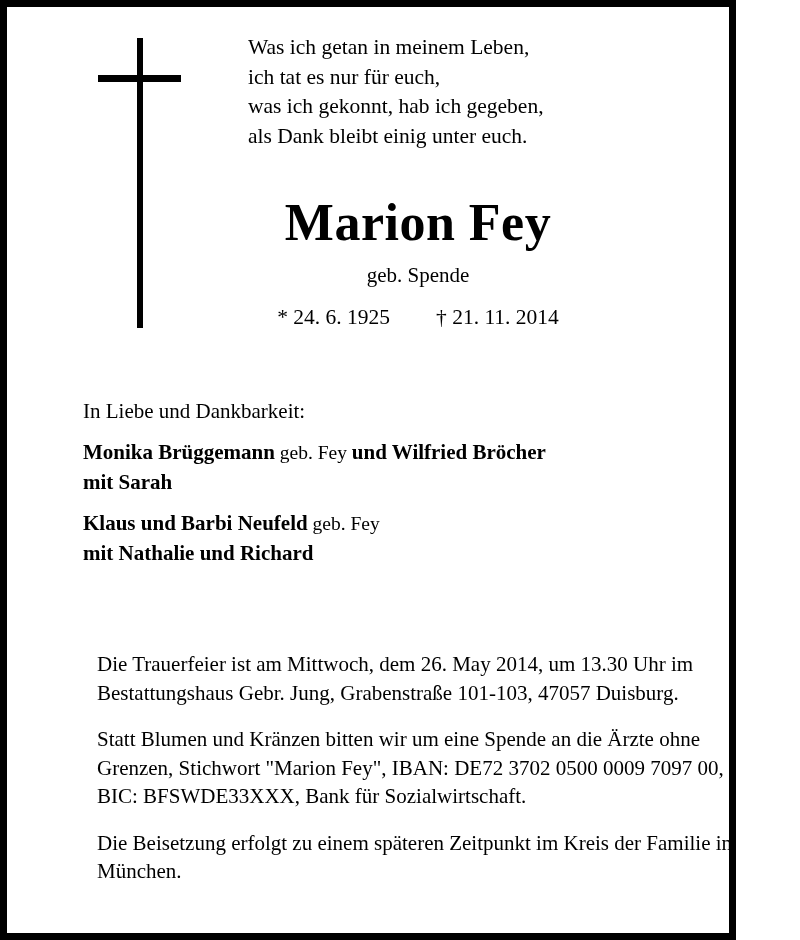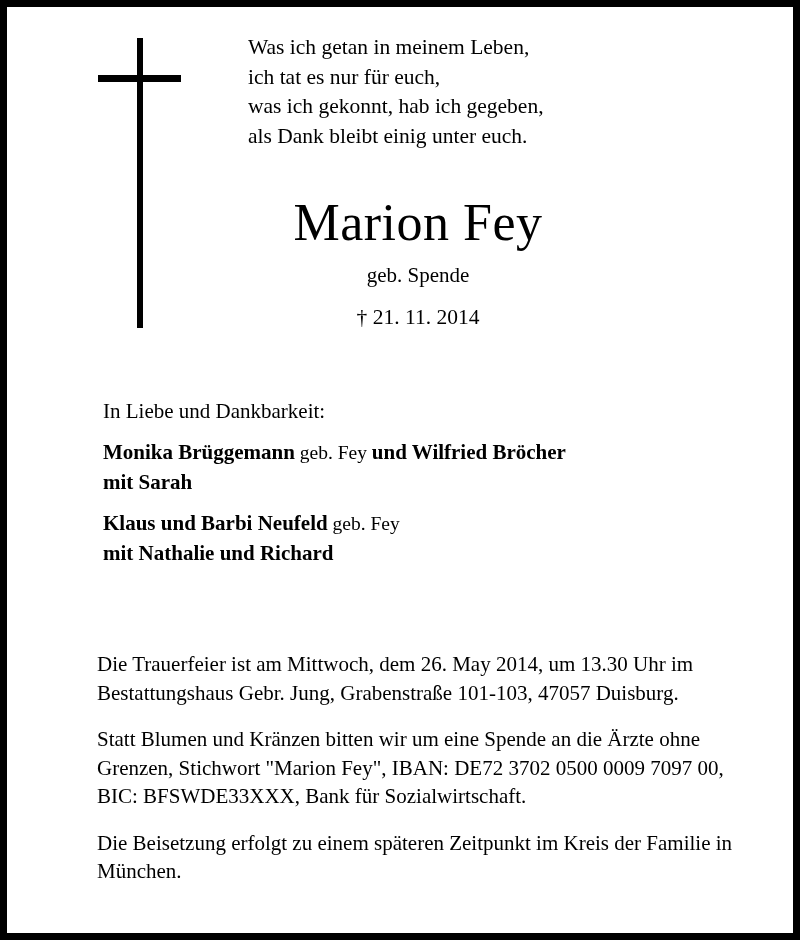--- a/index.html
+++ b/index.html
@@ -10,21 +10,21 @@
   body {
     width: 800px;
     height: 940px;
     font-family: "Liberation Serif", "DejaVu Serif", serif;
     color: #000000;
     overflow: hidden;
   }
 
   .notice {
     box-sizing: border-box;
-    width: 800px;
+    width: 736px;
     height: 940px;
     border: 7px solid #000000;
     background: #ffffff;
     position: relative;
   }
 
   .inner {
     position: relative;
     width: 100%;
     height: 100%;
@@ -69,21 +69,21 @@
   
   .name-block {
     position: absolute;
     left: 176px;
     top: 186px;
     width: 470px;
     text-align: center;
   }
   .deceased-name {
     font-size: 52px;
-    font-weight: normal;
+    font-weight: bold;
     line-height: 60px;
     letter-spacing: 0.5px;
   }
   .maiden-name {
     font-size: 21px;
     line-height: 28px;
     margin-top: 8px;
   }
   .dates {
     font-size: 21.5px;
@@ -93,21 +93,21 @@
     justify-content: center;
     gap: 46px;
   }
   .dates .date-item {
     white-space: nowrap;
   }
 
   
   .mourners {
     position: absolute;
-    left: 96px;
+    left: 76px;
     top: 390px;
     width: 660px;
   }
   .intro-line {
     font-size: 21px;
     line-height: 28px;
     margin-bottom: 13px;
   }
   .mourner-group {
     font-size: 21px;
@@ -149,20 +149,21 @@
 
     <div class="verse">Was ich getan in meinem Leben,
 ich tat es nur für euch,
 was ich gekonnt, hab ich gegeben,
 als Dank bleibt einig unter euch.</div>
 
     <div class="name-block">
       <div class="deceased-name">Marion Fey</div>
       <div class="maiden-name">geb. Spende</div>
       <div class="dates">
+        <span class="date-item">* 24. 6. 1925</span>
         <span class="date-item">† 21. 11. 2014</span>
       </div>
     </div>
 
     <div class="mourners">
       <div class="intro-line">In Liebe und Dankbarkeit:</div>
 
       <div class="mourner-group">
         <span>Monika Brüggemann</span><span class="light"> geb. Fey </span><span>und Wilfried Bröcher</span><br>
         <span>mit Sarah</span>

